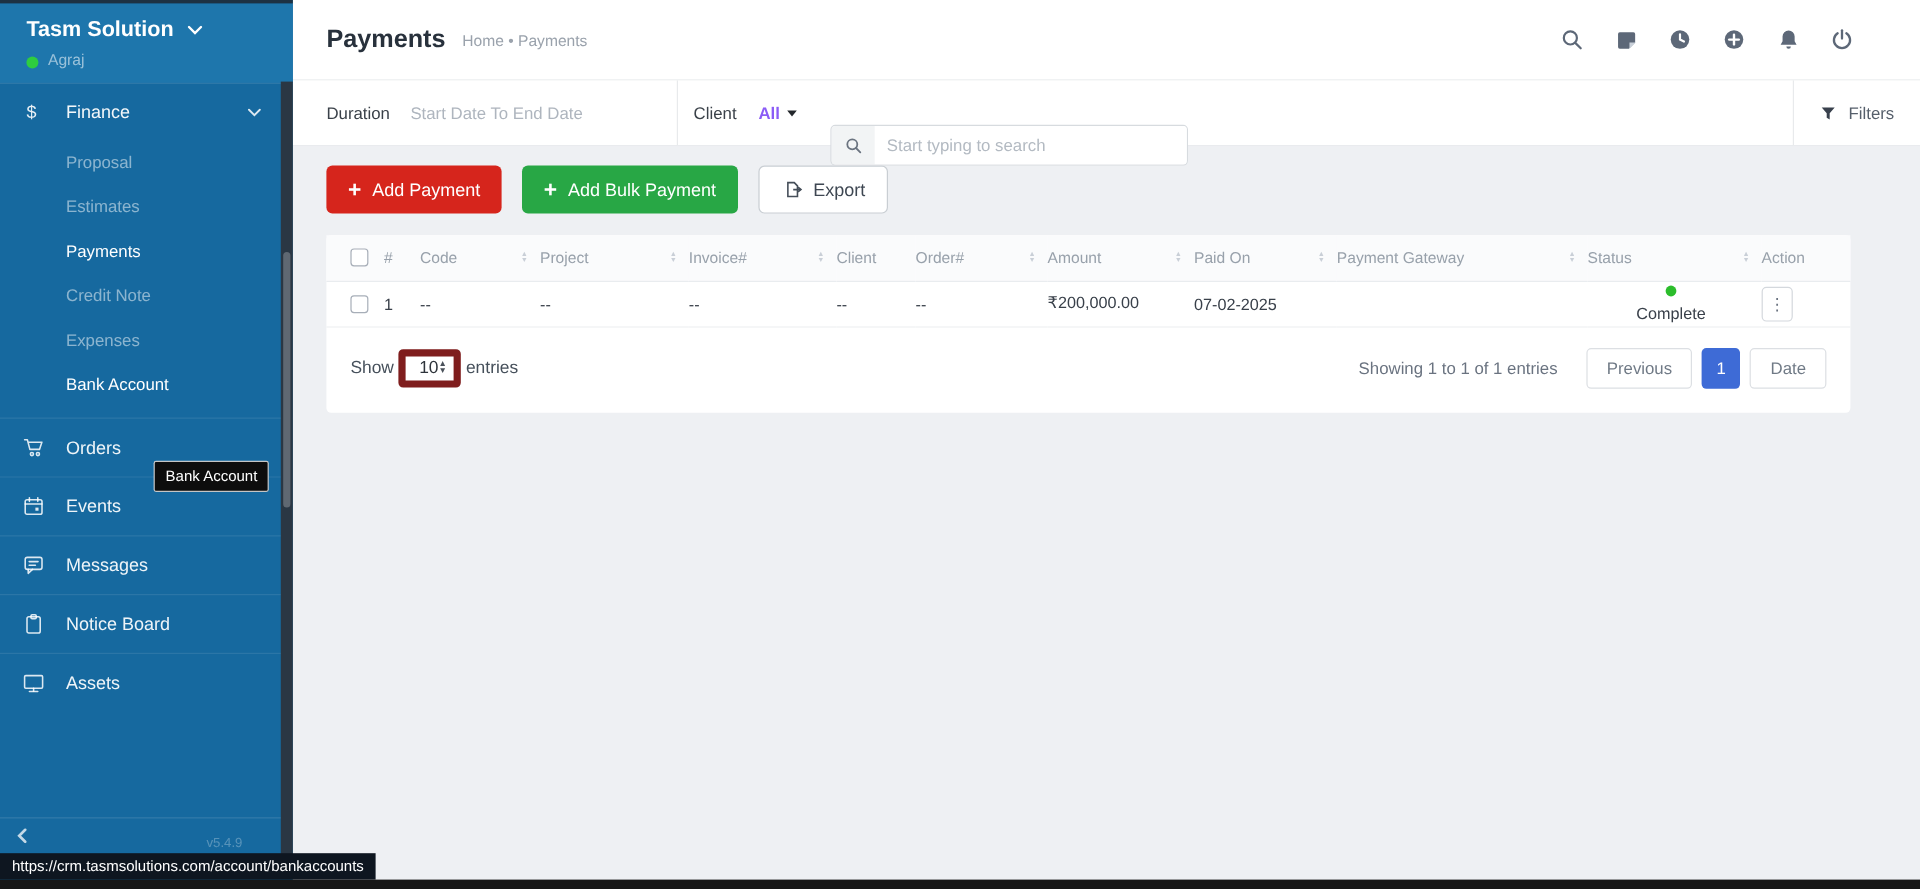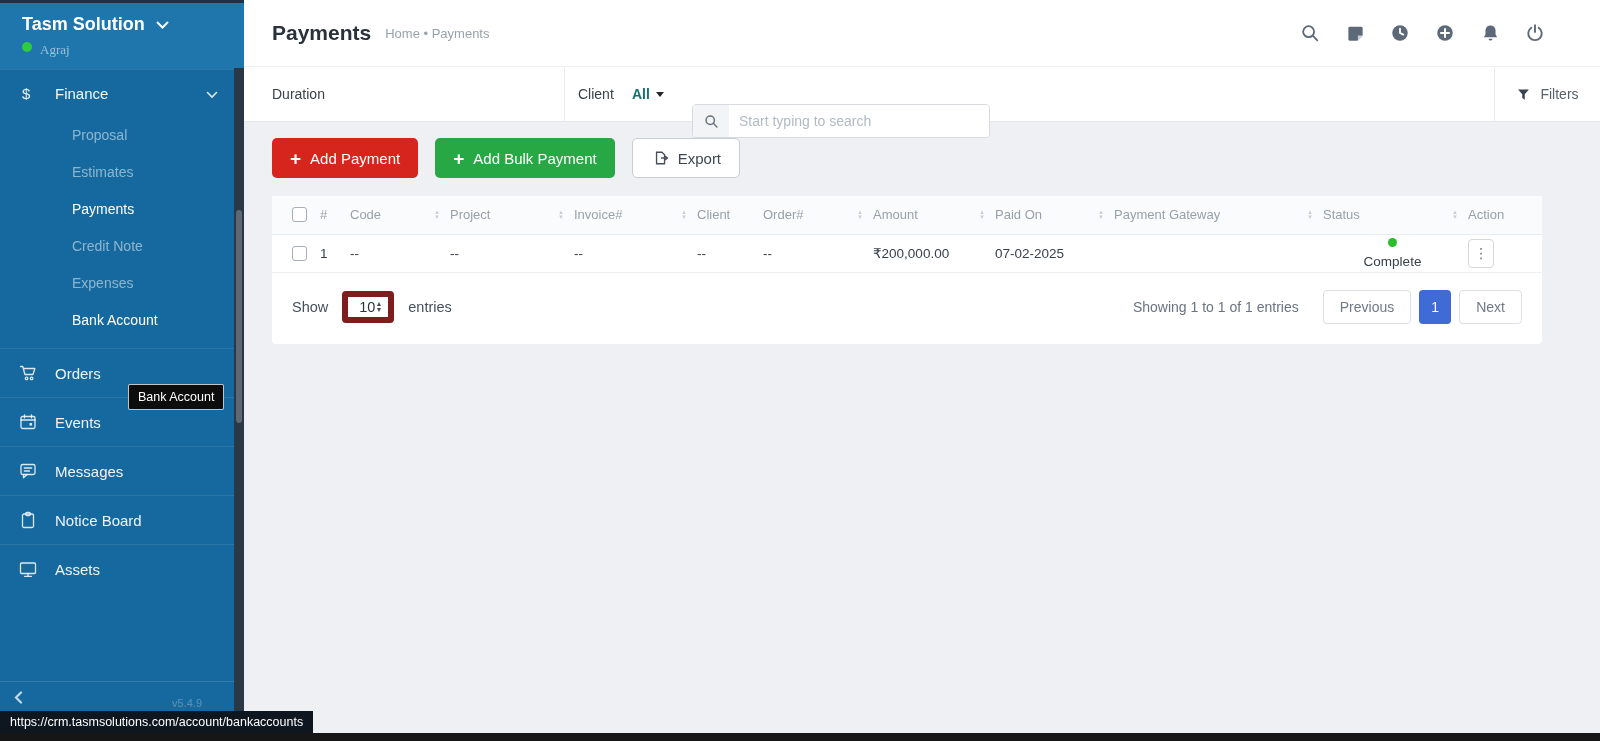--- a/index.html
+++ b/index.html
@@ -7,28 +7,28 @@
   body {
     font-family:"Liberation Sans","DejaVu Sans",sans-serif;
     background:#eef0f3; position:relative; color:#333;
   }
   
   .sidebar { position:absolute; left:0; top:0; width:244px; height:741px;
     background:var(--sidebar-blue,#16699f); color:#fff; z-index:5; }
   .sb-topline { height:3px; background:#1d3244; }
   .sb-head { height:66px; background:var(--sidebar-header-blue,#1e76ac); padding:11px 0 0 22px; }
   .company-row { display:flex; align-items:center; gap:11px; font-size:18px; font-weight:bold; cursor:pointer; }
-  .user-row { display:flex; align-items:flex-start; gap:8px; margin-top:7px; font-size:13px; color:rgba(255,255,255,.55);font-family:Liberation Serif, serif; }
+  .user-row { display:flex; align-items:flex-end; gap:8px; margin-top:7px; font-size:13px; color:rgba(255,255,255,.55); }
   .dot-green { width:10px; height:10px; border-radius:50%; background:#2ecc40; flex:0 0 auto; }
   .finance-row { height:48px; display:flex; align-items:center; padding:0 26px 0 22px; cursor:pointer; border-top:1px solid rgba(255,255,255,.10); }
   .finance-icon { width:33px; font-size:15px; color:rgba(255,255,255,.9); }
   .finance-label { font-size:15px; color:rgba(255,255,255,.95); }
   .finance-chevron { margin-left:auto; }
   .submenu { padding-bottom:9px; }
-  .sub-item { height:37px; line-height:37px; padding-left:72px; font-size:14px;
+  .sub-item { height:37px; line-height:37px; padding-left:55px; font-size:14px;
     color:rgba(255,255,255,.5); cursor:pointer; white-space:nowrap; }
   .sub-item.active, .sub-item.hover { color:#ffffff; }
   .group-item { height:49px; display:flex; align-items:center; padding-left:18px;
     border-top:1px solid rgba(255,255,255,.09); cursor:pointer; }
   .group-icon { width:37px; display:flex; align-items:center; }
   .group-label { font-size:15px; color:rgba(255,255,255,.93); }
   .sb-scrolltrack { position:absolute; right:0; top:68px; width:10px; height:645px; background:#2a3744; }
   .sb-scrollthumb { position:absolute; right:2px; top:142px; width:6px; height:213px; border-radius:3px; background:#5f6872; }
   .sb-footer { position:absolute; left:0; bottom:29px; width:234px; height:31px;
     border-top:1px solid rgba(255,255,255,.12); }
@@ -50,21 +50,21 @@
   .icon-row { margin-left:auto; display:flex; align-items:center; gap:23px; }
   .hicon { width:22px; height:22px; display:flex; align-items:center; justify-content:center; cursor:pointer; }
   
   .filterbar { position:relative; height:56px; background:#fff; border-top:1px solid #edeff1;
     border-bottom:1px solid #e4e7ea; }
   .fb-abs { position:absolute; top:0; height:100%; display:flex; align-items:center; }
   .f-duration-label { left:28px; font-size:14px; color:#3a4149; }
   .f-duration-ph { left:98px; font-size:14px; color:#aeb5be; cursor:pointer; }
   .f-div { left:320px; width:1px; background:#e8eaec; top:0; bottom:0; position:absolute; }
   .f-client-label { left:334px; font-size:14px; color:#3a4149; }
-  .f-client-value { left:388px; font-size:14px; font-weight:bold; color:#0f766e; cursor:pointer; gap:6px; }
+  .f-client-value { left:388px; font-size:14px; font-weight:bold; color:#8b5cf6; cursor:pointer; gap:6px; }
   .caret-down { width:0; height:0; border-left:4px solid transparent; border-right:4px solid transparent;
     border-top:5px solid #23272b; display:inline-block; }
   .searchbox { left:448px; width:298px; height:34px; top:11px; border:1px solid #d7dbdf; border-radius:4px;
     display:flex; align-items:stretch; overflow:hidden; background:#fff;margin-top:26px; }
   .search-iconseg { width:36px; background:#f2f4f5; display:flex; align-items:center; justify-content:center; }
   .searchbox input { border:0; outline:none; flex:1; font-size:14px; padding:0 10px;
     font-family:"Liberation Sans","DejaVu Sans",sans-serif; color:#3a4149; }
   .searchbox input::placeholder { color:#b3bac2; }
   .filters-btn { right:0; width:106px; border-left:1px solid #e8eaec; justify-content:center; gap:9px;
     cursor:pointer; font-size:14px; color:#565f6b; }
@@ -86,21 +86,21 @@
     font-size:6px; color:#c9cfd7; padding-right:4px; }
   tbody td { height:38px; font-size:13.5px; color:#39404a; border-bottom:1px solid #eef0f2; padding:0 6px 0 0; }
   .cell-check { padding-left:20px !important; }
   .checkbox { width:15px; height:15px; border:1.5px solid #a7aeb8; border-radius:3px; background:#fff; cursor:pointer; }
   .status-wrap { display:flex; align-items:center; gap:7px;flex-direction:column; }
   .status-dot { width:9px; height:9px; border-radius:50%; background:var(--status-green,#2cbd2c); }
   .action-btn { width:26px; height:29px; border:1px solid #d4d8dd; border-radius:4px; background:#fff;
     color:#6a7380; font-size:14px; cursor:pointer; display:flex; align-items:center; justify-content:center; }
   
   .pagi { display:flex; align-items:center; padding:17px 20px 20px 20px; }
-  .show-group { display:flex; align-items:center; gap:14px; font-size:14.5px; color:#46505b;justify-content:flex-end; }
+  .show-group { display:flex; align-items:center; gap:4px; font-size:14.5px; color:#46505b;justify-content:flex-end; }
   .page-size { width:52px; height:32px; border:6px solid #7f1d1d; border-radius:4px; display:flex;
     align-items:center; padding:0 7px 0 11px; cursor:pointer; font-size:14.5px; color:#2e343b; background:#fff; }
   .stepper { margin-left:auto; display:flex; flex-direction:column; line-height:6px; font-size:7px; color:#4a515a; }
   .pagi-right { margin-left:auto; display:flex; align-items:center; }
   .summary { font-size:14px; color:#6a7380; margin-right:24px; }
   .pg-btn { height:34px; padding:0 16px; border:1px solid #dcdfe3; border-radius:4px; background:#fff;
     color:#707a86; font-size:14px; cursor:pointer; display:flex; align-items:center; }
   .pg-active { width:32px; height:34px; border-radius:4px; background:var(--pagination-blue,#3e6bd6);
     color:#fff; font-size:14px; display:flex; align-items:center; justify-content:center; margin:0 8px; cursor:pointer; }
 </style>
@@ -253,20 +253,21 @@
         <svg width="20" height="20" viewBox="0 0 22 22">
             <path d="M7 5.2a7.4 7.4 0 1 0 8 0" fill="none" stroke="#5d6878" stroke-width="2.1" stroke-linecap="round"></path>
             <line x1="11" y1="2.5" x2="11" y2="10" stroke="#5d6878" stroke-width="2.1" stroke-linecap="round"></line>
           </svg>
       </span>
     </div>
   </div>
 
   <div class="filterbar">
     <span class="fb-abs f-duration-label">Duration</span>
+    <span class="fb-abs f-duration-ph">Start Date To End Date</span>
     <span class="f-div"></span>
     <span class="fb-abs f-client-label">Client</span>
     <span class="fb-abs f-client-value">
       <span>All</span>
       <span class="caret-down"></span>
     </span>
     <div class="fb-abs searchbox">
       <span class="search-iconseg">
         <svg width="15" height="15" viewBox="0 0 18 18">
             <circle cx="7.5" cy="7.5" r="5" fill="none" stroke="#6b7480" stroke-width="1.8"></circle>
@@ -451,20 +452,20 @@
               <span>▲</span>
               <span>▼</span>
             </span>
         </span>
         <span>entries</span>
       </div>
       <div class="pagi-right">
         <span class="summary">Showing 1 to 1 of 1 entries</span>
         <button class="pg-btn">Previous</button>
         <span class="pg-active">1</span>
-        <button class="pg-btn">Next</button>
+        <button class="pg-btn">Date</button>
       </div>
     </div>
   </div>
 </div>
 
 <div class="url-tooltip">https://crm.tasmsolutions.com/account/bankaccounts</div>
 <div class="bottom-strip"></div>
 
 </body></html>

